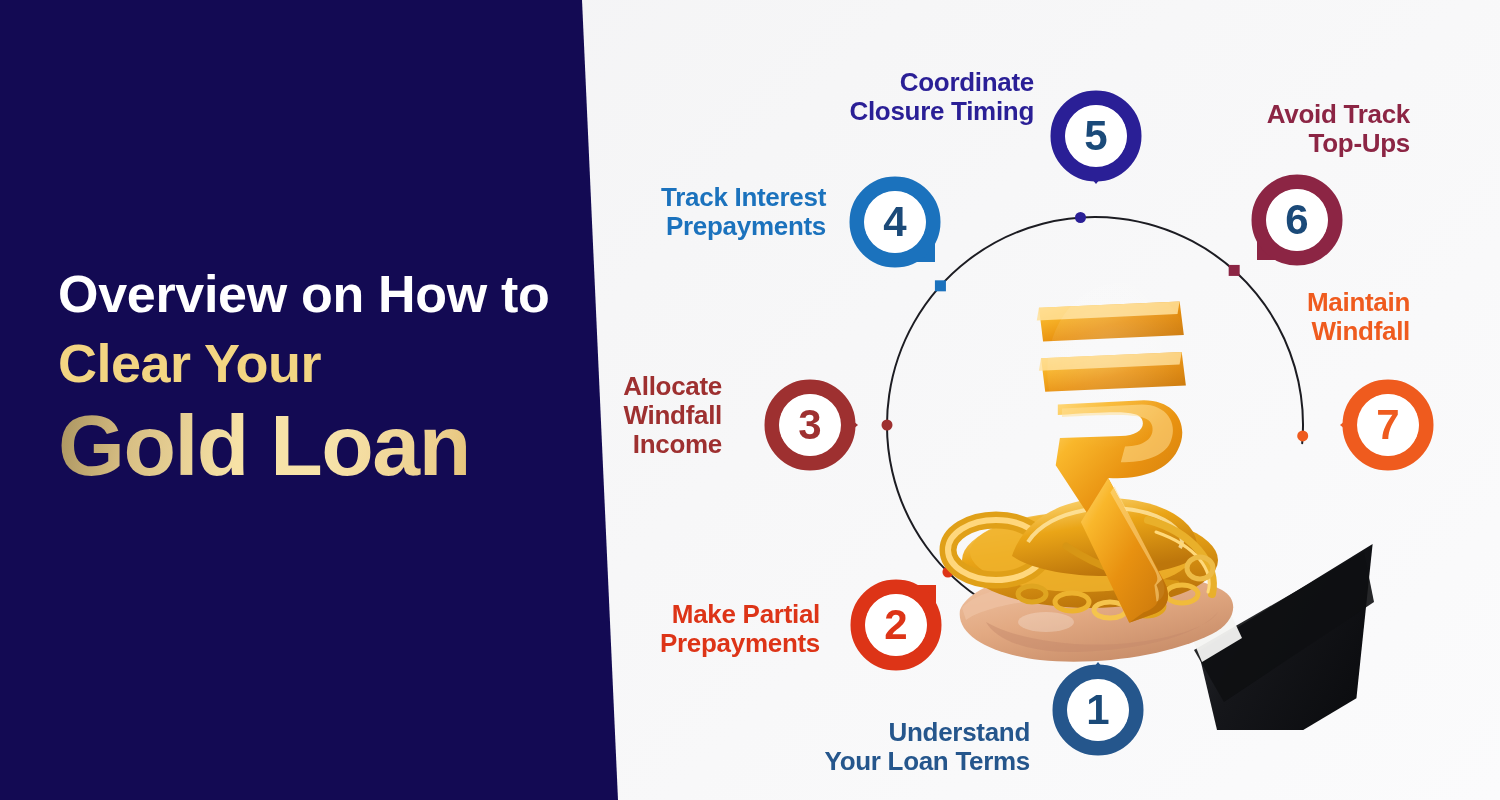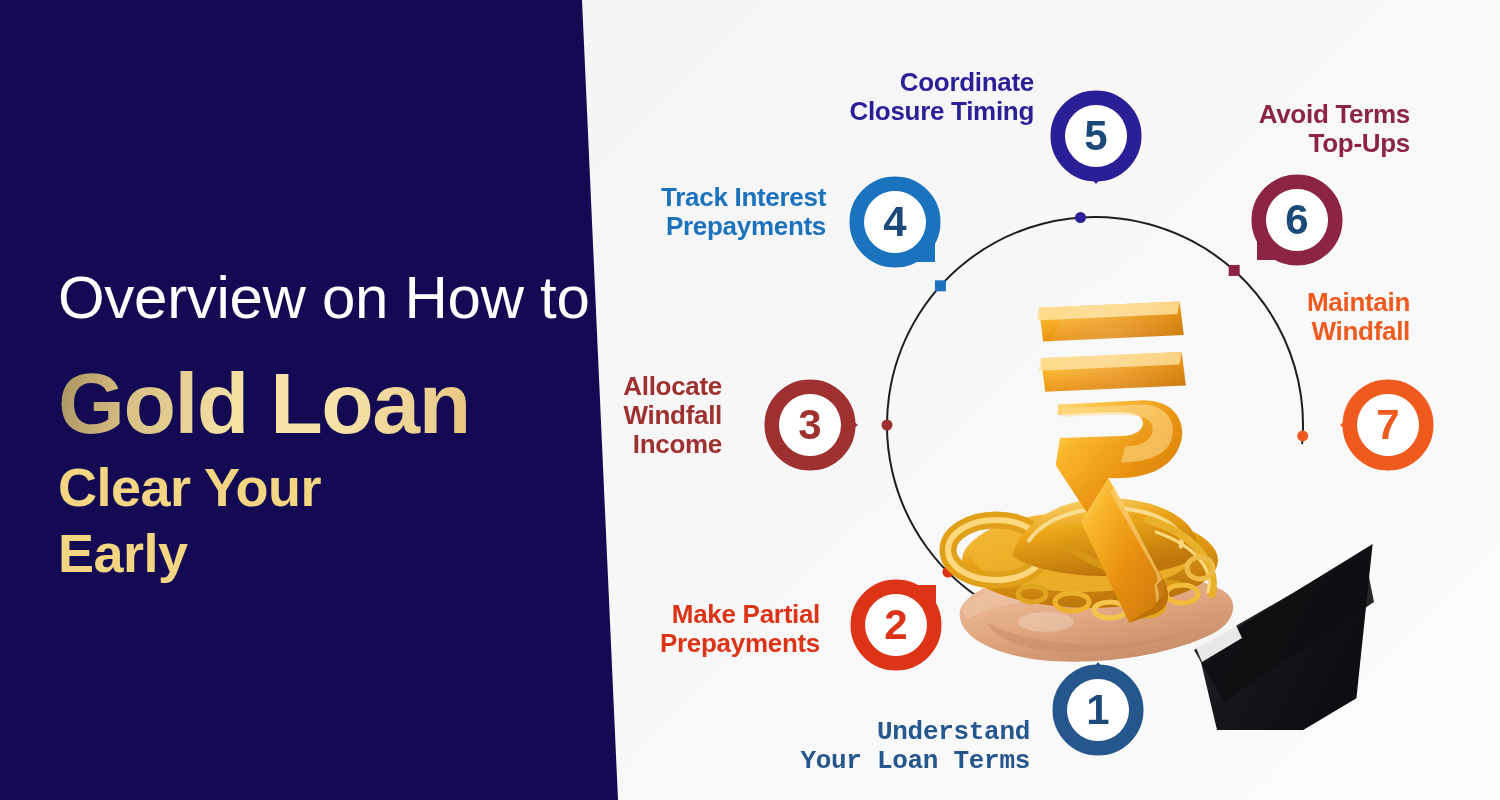--- a/index.html
+++ b/index.html
@@ -25,22 +25,22 @@
     clip-path:polygon(0 0, 582px 0, 618px 800px, 0 800px);
     z-index:5;
   }
   #title-block {
     position:absolute; left:58px; top:268px;
     width:540px;
     z-index:6;
   }
   .title-line { display:block; line-height:1.0; white-space:nowrap; }
   #title-line-1 {
-    font-size:60px; font-weight:400; color:#ffffff;
-    letter-spacing:-0.3px; margin-bottom:32px;
+    font-size:52px; font-weight:700; color:#ffffff;
+    letter-spacing:-0.3px; margin-bottom:16px;
   }
   #title-line-2 {
     font-size:54px; font-weight:700; color:#f3d582;
     letter-spacing:-0.5px; margin-bottom:12px;
   }
   #title-line-3 {
     font-size:86px; font-weight:700; letter-spacing:-1.5px;
     margin-bottom:14px;
     background:linear-gradient(100deg,#a8925e 0%,#d8bf84 14%,#f7e2a6 34%,#f7e3aa 50%,#eccf8e 70%,#d7a948 92%,#caa044 100%);
     -webkit-background-clip:text; background-clip:text;
@@ -196,35 +196,34 @@
         <path d="M104 336 L126 328 C 140 324, 146 312, 136 294 L 130 300
                  C 136 314, 130 322, 118 326 Z" fill="#b96e08" opacity="0.8"></path>
         <ellipse cx="96" cy="96" rx="70" ry="84" fill="url(#shineG)" opacity="0.35"></ellipse>
       </g>
     </svg>
   </div>
 
   <div id="left-panel"></div>
   <div id="title-block">
     <span class="title-line" id="title-line-1">Overview on How to</span>
+    <span class="title-line" id="title-line-2">Clear Your</span>
     <span class="title-line" id="title-line-3">Gold Loan</span>
-    <span class="title-line" id="title-line-2">Clear Your</span>
-    <span class="title-line" id="title-line-4">Early</span>
   </div>
 
   <div id="steps-layer">
       <div class="marker m1" style="left: 1050px; top: 662px;">
         <svg viewBox="0 0 96 96">
           <polygon points="48,0 30,22 66,22" fill="#25568c"></polygon>
           <circle cx="48" cy="48" r="38" fill="none" stroke="#25568c" stroke-width="15"></circle>
           <circle cx="48" cy="48" r="31" fill="#ffffff"></circle>
         </svg>
         <span class="marker-num" style="color: rgb(27, 74, 121);">1</span>
       </div>
-      <div class="label lbl-right" style="left: 760px; top: 718px; width: 270px; color: rgb(37, 86, 140); font-family: Liberation Mono, monospace;">Understand
+      <div class="label lbl-right" style="left: 760px; top: 718px; width: 270px; color: rgb(37, 86, 140);">Understand
 Your Loan Terms</div>
       <div class="marker m2" style="left: 848px; top: 577px;">
         <svg viewBox="0 0 96 96">
           <polygon points="88,8 88,36 60,8" fill="#dd3417"></polygon>
           <circle cx="48" cy="48" r="38" fill="none" stroke="#dd3417" stroke-width="15"></circle>
           <circle cx="48" cy="48" r="31" fill="#ffffff"></circle>
         </svg>
         <span class="marker-num" style="color: rgb(221, 52, 23);">2</span>
       </div>
       <div class="label lbl-right" style="left: 588px; top: 600px; width: 232px; color: rgb(221, 52, 23);">Make Partial
@@ -261,21 +260,21 @@
       <div class="label lbl-right" style="left: 790px; top: 68px; width: 244px; color: rgb(42, 31, 150);">Coordinate
 Closure Timing</div>
       <div class="marker m6" style="left: 1249px; top: 172px;">
         <svg viewBox="0 0 96 96">
           <polygon points="8,88 8,60 36,88" fill="#8c2544"></polygon>
           <circle cx="48" cy="48" r="38" fill="none" stroke="#8c2544" stroke-width="15"></circle>
           <circle cx="48" cy="48" r="31" fill="#ffffff"></circle>
         </svg>
         <span class="marker-num" style="color: rgb(27, 74, 121);">6</span>
       </div>
-      <div class="label lbl-right" style="left: 1140px; top: 100px; width: 270px; color: rgb(140, 37, 68);">Avoid Terms
+      <div class="label lbl-right" style="left: 1140px; top: 100px; width: 270px; color: rgb(140, 37, 68);">Avoid Track
 Top-Ups</div>
       <div class="marker m7" style="left: 1340px; top: 377px;">
         <svg viewBox="0 0 96 96">
           <polygon points="0,48 22,30 22,66" fill="#ef5b1e"></polygon>
           <circle cx="48" cy="48" r="38" fill="none" stroke="#ef5b1e" stroke-width="15"></circle>
           <circle cx="48" cy="48" r="31" fill="#ffffff"></circle>
         </svg>
         <span class="marker-num" style="color: rgb(239, 91, 30);">7</span>
       </div>
       <div class="label lbl-right" style="left: 1140px; top: 288px; width: 270px; color: rgb(239, 91, 30);">Maintain

